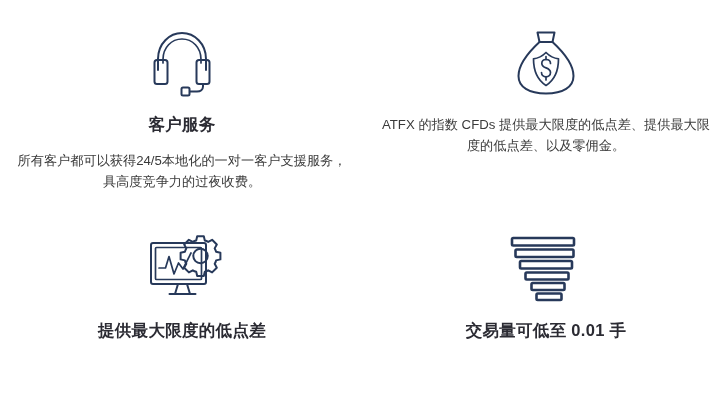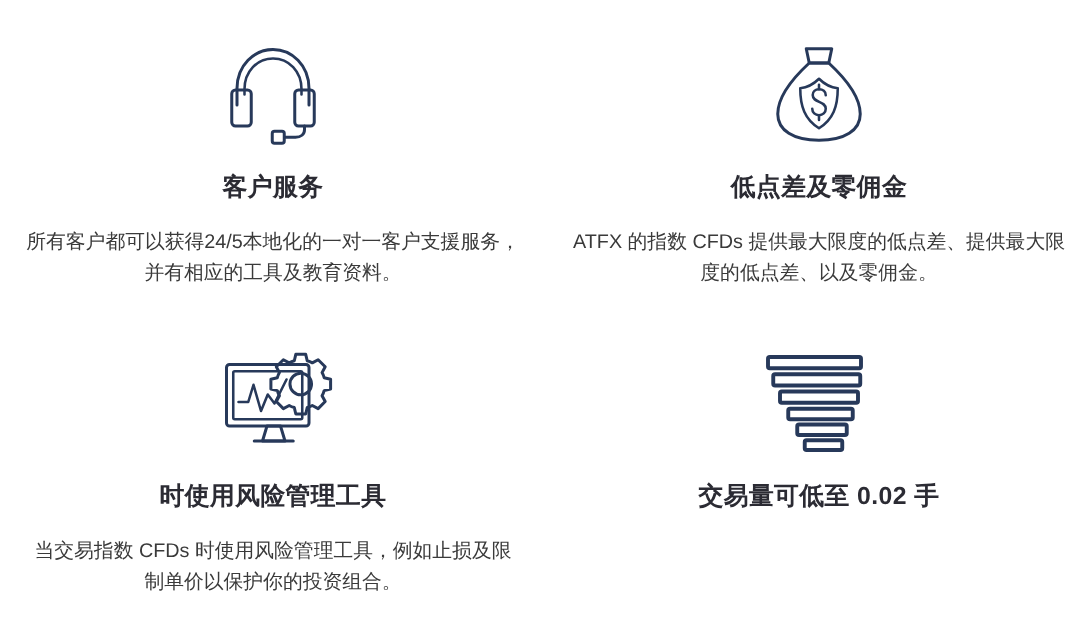--- a/index.html
+++ b/index.html
@@ -94,60 +94,58 @@
       <svg width="74" height="72" viewBox="0 0 74 72" aria-hidden="true">
         <path class="ln" d="M13 44 V33 C13 17.5 24.5 7 37 7 C49.5 7 61 17.5 61 33 V44"></path>
         <path class="ln-thin" d="M18 37 V33.5 C18 21.5 26.5 13 37 13 C47.5 13 56 21.5 56 33.5 V37"></path>
         <rect class="ln" x="9.5" y="34" width="13" height="24" rx="2.5"></rect>
         <rect class="ln" x="51.5" y="34" width="13" height="24" rx="2.5"></rect>
         <path class="ln" d="M58 58 V60.5 C58 63.5 55.5 65.5 52 65.5 H45"></path>
         <rect class="ln" x="36.5" y="61.5" width="8" height="8" rx="1.5"></rect>
       </svg>
     </span>
     <div class="feature-title">客户服务</div>
-    <div class="feature-desc">所有客户都可以获得24/5本地化的一对一客户支援服务，并有相应的工具及教育资料。</div>
+    <div class="feature-desc">所有客户都可以获得24/5本地化的一对一客户支援服务，具高度竞争力的过夜收费。</div>
   </div>
 
   <div class="feature-card card-top">
     <span class="feature-icon">
       <svg width="74" height="72" viewBox="0 0 74 72" aria-hidden="true">
         <path class="ln" d="M28.5 6.5 H45.5 L43.5 16 H30.5 Z"></path>
         <path class="ln" d="M30.5 16 C24 22 9.5 36 9.5 50 C9.5 61 20 67.5 37 67.5 C54 67.5 64.5 61 64.5 50 C64.5 36 50 22 43.5 16 Z"></path>
         <path class="ln-thin" d="M37 26.5 C32.5 31 27.5 32.5 24.5 32.8 C24.5 45 27.5 53.5 37 59.5 C46.5 53.5 49.5 45 49.5 32.8 C46.5 32.5 41.5 31 37 26.5 Z"></path>
         <path class="ln-thin" d="M41.5 37.5 C41.5 35 39.5 33.5 37 33.5 C34.5 33.5 32.8 35.2 32.8 37.4 C32.8 42.8 41.5 41 41.5 46.5 C41.5 49 39.5 50.8 37 50.8 C34.5 50.8 32.5 49 32.5 46.5"></path>
         <path class="ln-thin" d="M37 30.5 V33.5 M37 50.8 V54"></path>
       </svg>
     </span>
-    <div class="feature-title">低点差及零佣金</div>
     <div class="feature-desc">ATFX 的指数 CFDs 提供最大限度的低点差、提供最大限度的低点差、以及零佣金。</div>
   </div>
 
   <div class="feature-card card-bottom">
     <span class="feature-icon">
       <svg width="74" height="72" viewBox="0 0 74 72" aria-hidden="true">
         <rect class="ln" x="6" y="11" width="55" height="41" rx="2"></rect>
         <rect class="ln-thin" x="10.5" y="15.5" width="46" height="32" rx="1"></rect>
         <path class="ln" d="M30 62 H45 L42 52 H33 Z"></path>
         <path class="ln" d="M24.5 62 H50.5"></path>
         <path class="ln-thin" d="M14 36 H20.5 L24 24.5 L29 42 L33.5 31 L38 37 L46 21"></path>
         <path class="ln" d="M52.2 4.2 h6.6 l1.0 4.3 a13 13 0 0 1 3.4 1.4 l3.9-2.1 4.7 4.7 -2.1 3.9 a13 13 0 0 1 1.4 3.4 l4.3 1.0 v6.6 l-4.3 1.0 a13 13 0 0 1 -1.4 3.4 l2.1 3.9 -4.7 4.7 -3.9-2.1 a13 13 0 0 1 -3.4 1.4 l-1.0 4.3 h-6.6 l-1.0-4.3 a13 13 0 0 1 -3.4-1.4 l-3.9 2.1 -4.7-4.7 2.1-3.9 a13 13 0 0 1 -1.4-3.4 l-4.3-1.0 v-6.6 l4.3-1.0 a13 13 0 0 1 1.4-3.4 l-2.1-3.9 4.7-4.7 3.9 2.1 a13 13 0 0 1 3.4-1.4 Z" fill="#ffffff" stroke="#27395a" stroke-width="2" stroke-linejoin="round"></path>
         <circle class="ln" cx="55.5" cy="24" r="7.2" fill="#ffffff"></circle>
       </svg>
     </span>
-    <div class="feature-title">时使用风险管理工具</div>
-    <div class="feature-desc">当交易指数 CFDs 时使用风险管理工具，例如止损及限制单价以保护你的投资组合。</div>
+    <div class="feature-title">提供最大限度的低点差</div>
   </div>
 
   <div class="feature-card card-bottom">
     <span class="feature-icon">
       <svg width="74" height="72" viewBox="0 0 74 72" aria-hidden="true">
         <rect class="bar-fill" x="3" y="6" width="62" height="7.5" rx="1.2"></rect>
         <rect class="bar-fill" x="6.5" y="17.5" width="58" height="7.5" rx="1.2"></rect>
         <rect class="bar-fill" x="11" y="29" width="52" height="7.5" rx="1.2"></rect>
         <rect class="bar-fill" x="16.5" y="40.5" width="43" height="7" rx="1.2"></rect>
         <rect class="bar-fill" x="22.5" y="51" width="33" height="7" rx="1.2"></rect>
         <rect class="bar-fill" x="27.5" y="61.5" width="25" height="6.5" rx="1.2"></rect>
       </svg>
     </span>
-    <div class="feature-title">交易量可低至 0.02 手</div>
+    <div class="feature-title">交易量可低至 0.01 手</div>
   </div>
 
 </div>
 
 </body></html>

